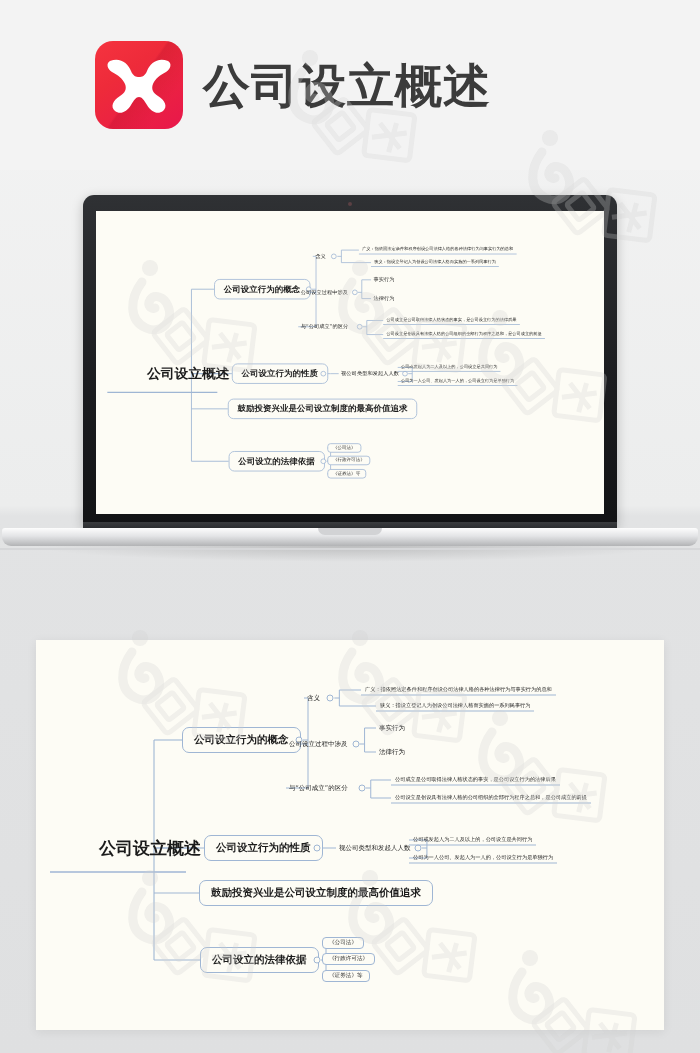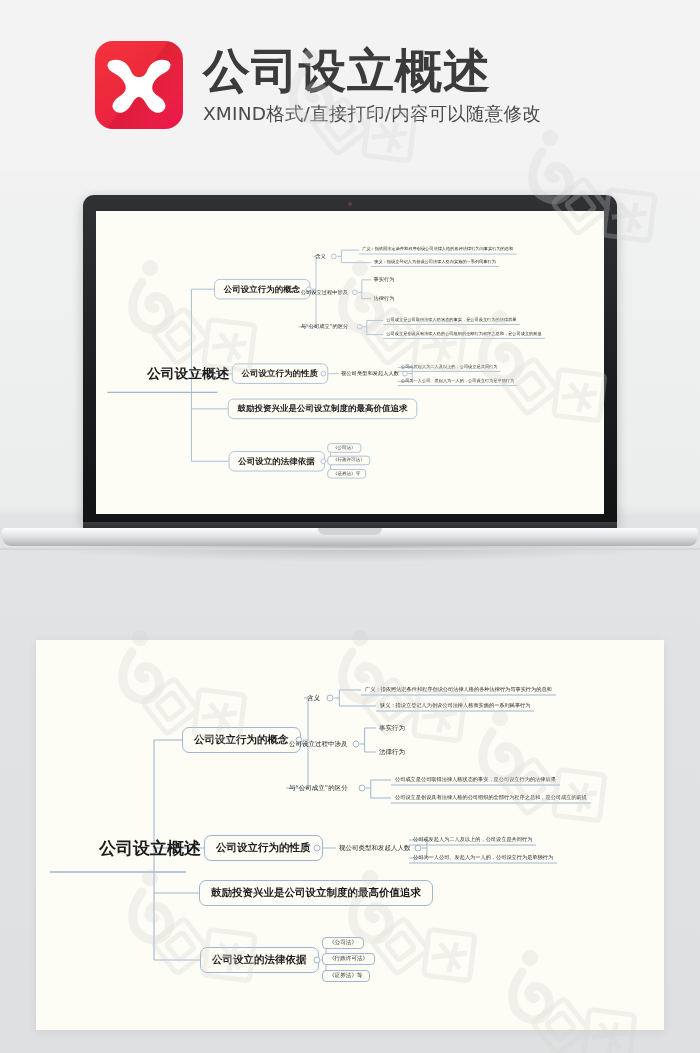--- a/index.html
+++ b/index.html
@@ -113,21 +113,20 @@
     <div class="shade"></div>
     <svg class="logo-x" viewBox="0 0 66 60">
       <path fill="#ffffff" d="M4 6 C14 2 22 8 25 16 C27 21 30 22 33 22 C36 22 39 21 41 16 C44 8 52 2 62 6
                C66 8 65 14 60 17 C54 20 49 24 47 29 C45 34 47 38 52 41 C59 45 62 52 57 56
                C52 60 45 57 41 50 C38 45 36 42 33 42 C30 42 28 45 25 50 C21 57 14 60 9 56
                C4 52 7 45 14 41 C19 38 21 34 19 29 C17 24 12 20 6 17 C1 14 0 8 4 6 Z"></path>
     </svg>
   </div>
   <div class="header-text">
     <div class="title-main">公司设立概述</div>
-    <div class="title-sub">XMIND格式/直接打印/内容可以随意修改</div>
   </div>
 </div>
 
 <div class="laptop-area">
   <div class="laptop-lid">
     <div class="cam"></div>
     <div class="screen">
       <div class="map" id="map-small" style="width: 628px; height: 390px; transform-origin: 0px 0px; transform: scale(0.808917, 0.782051);">
           <svg class="links" viewBox="0 0 628 390" preserveAspectRatio="none">
             <path d="M 118 100 L 118 320" fill="none" stroke="#9fb6d4" stroke-width="1.1"></path>

